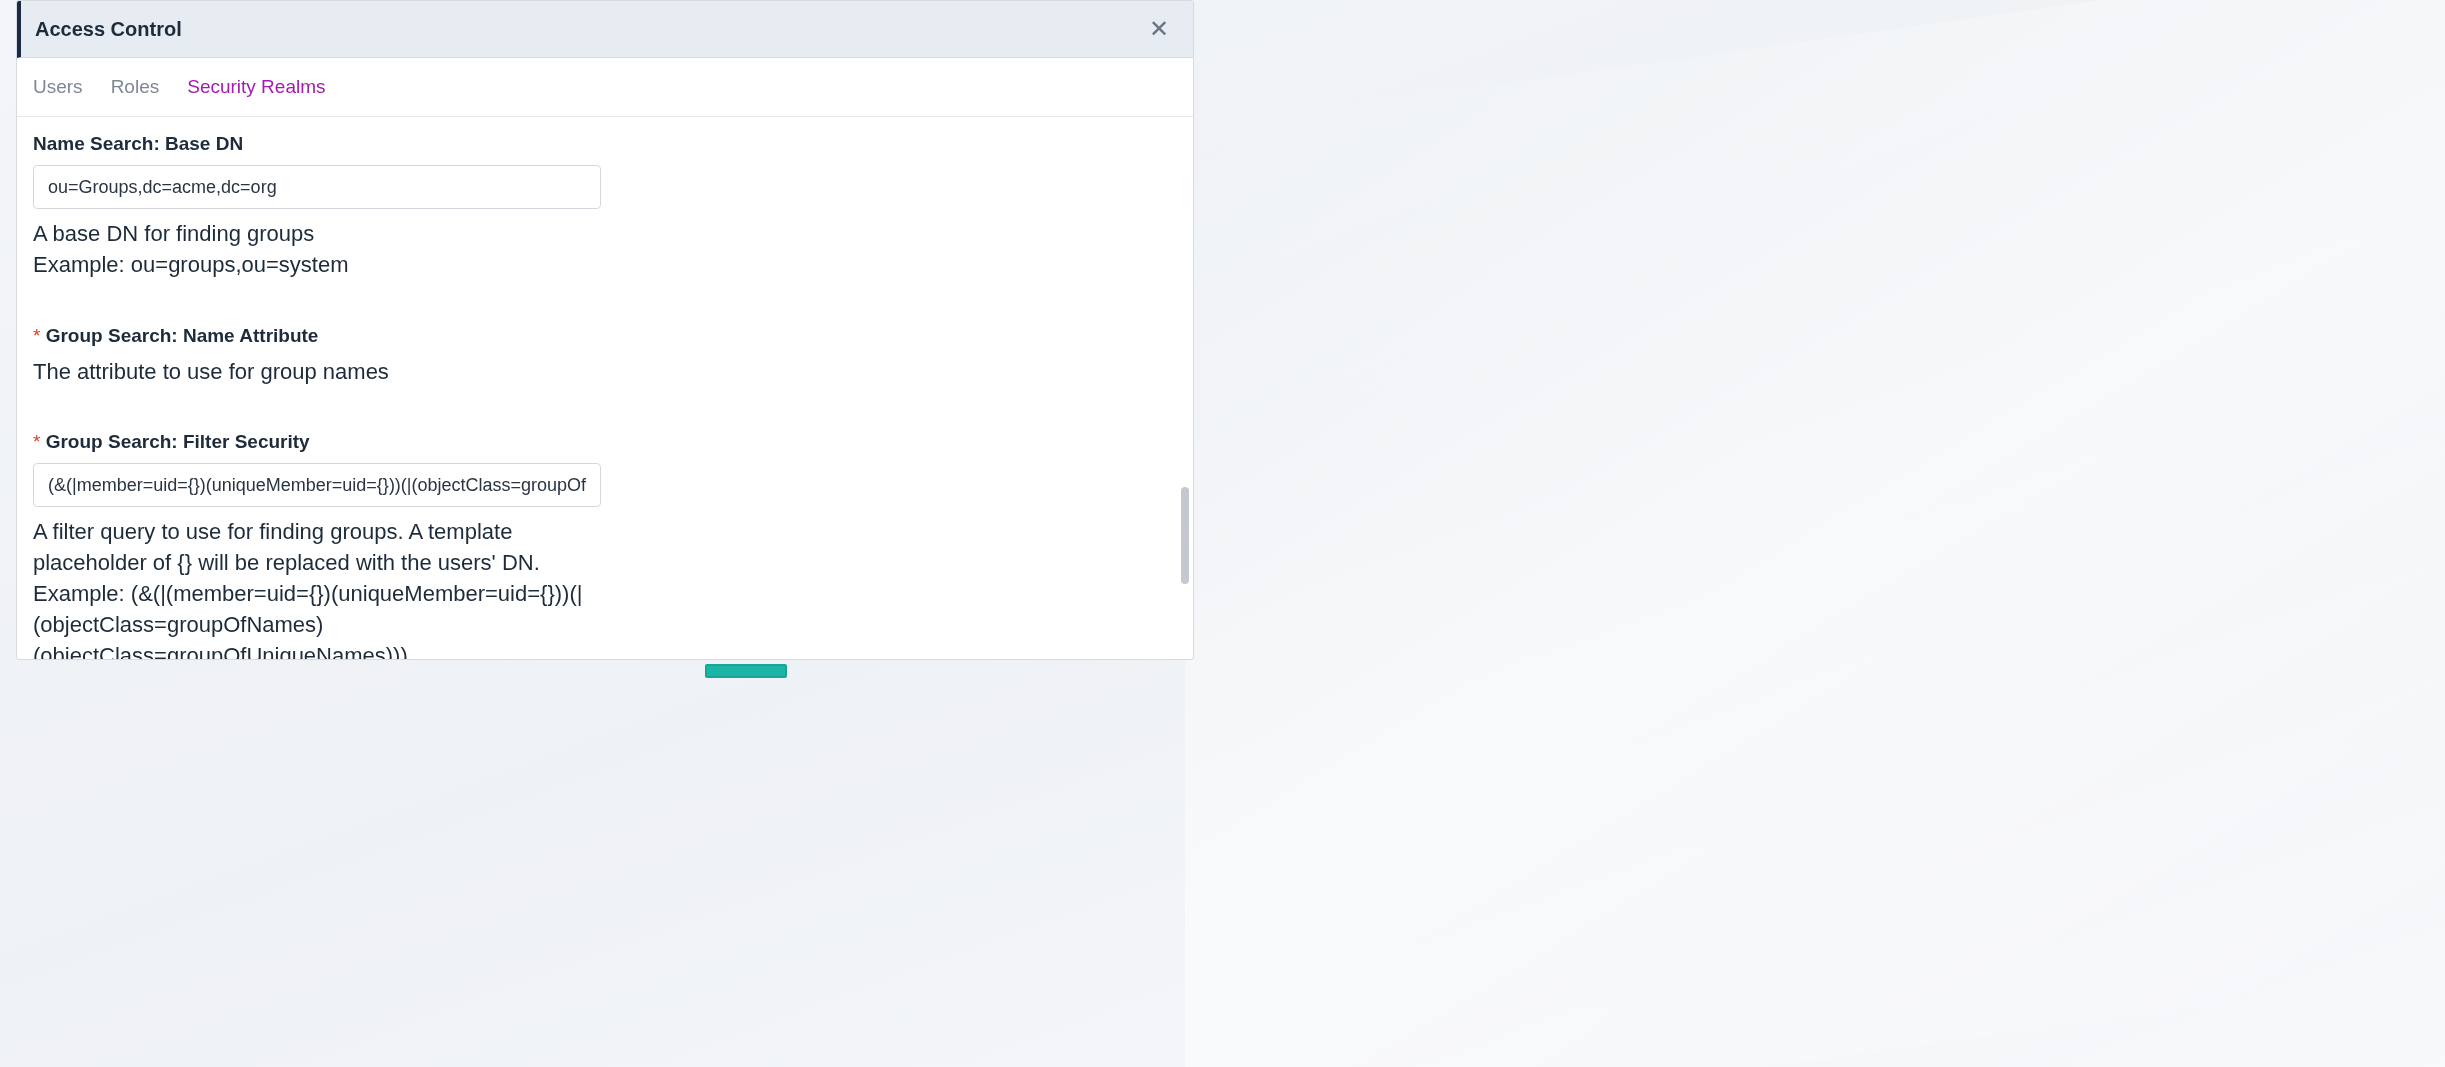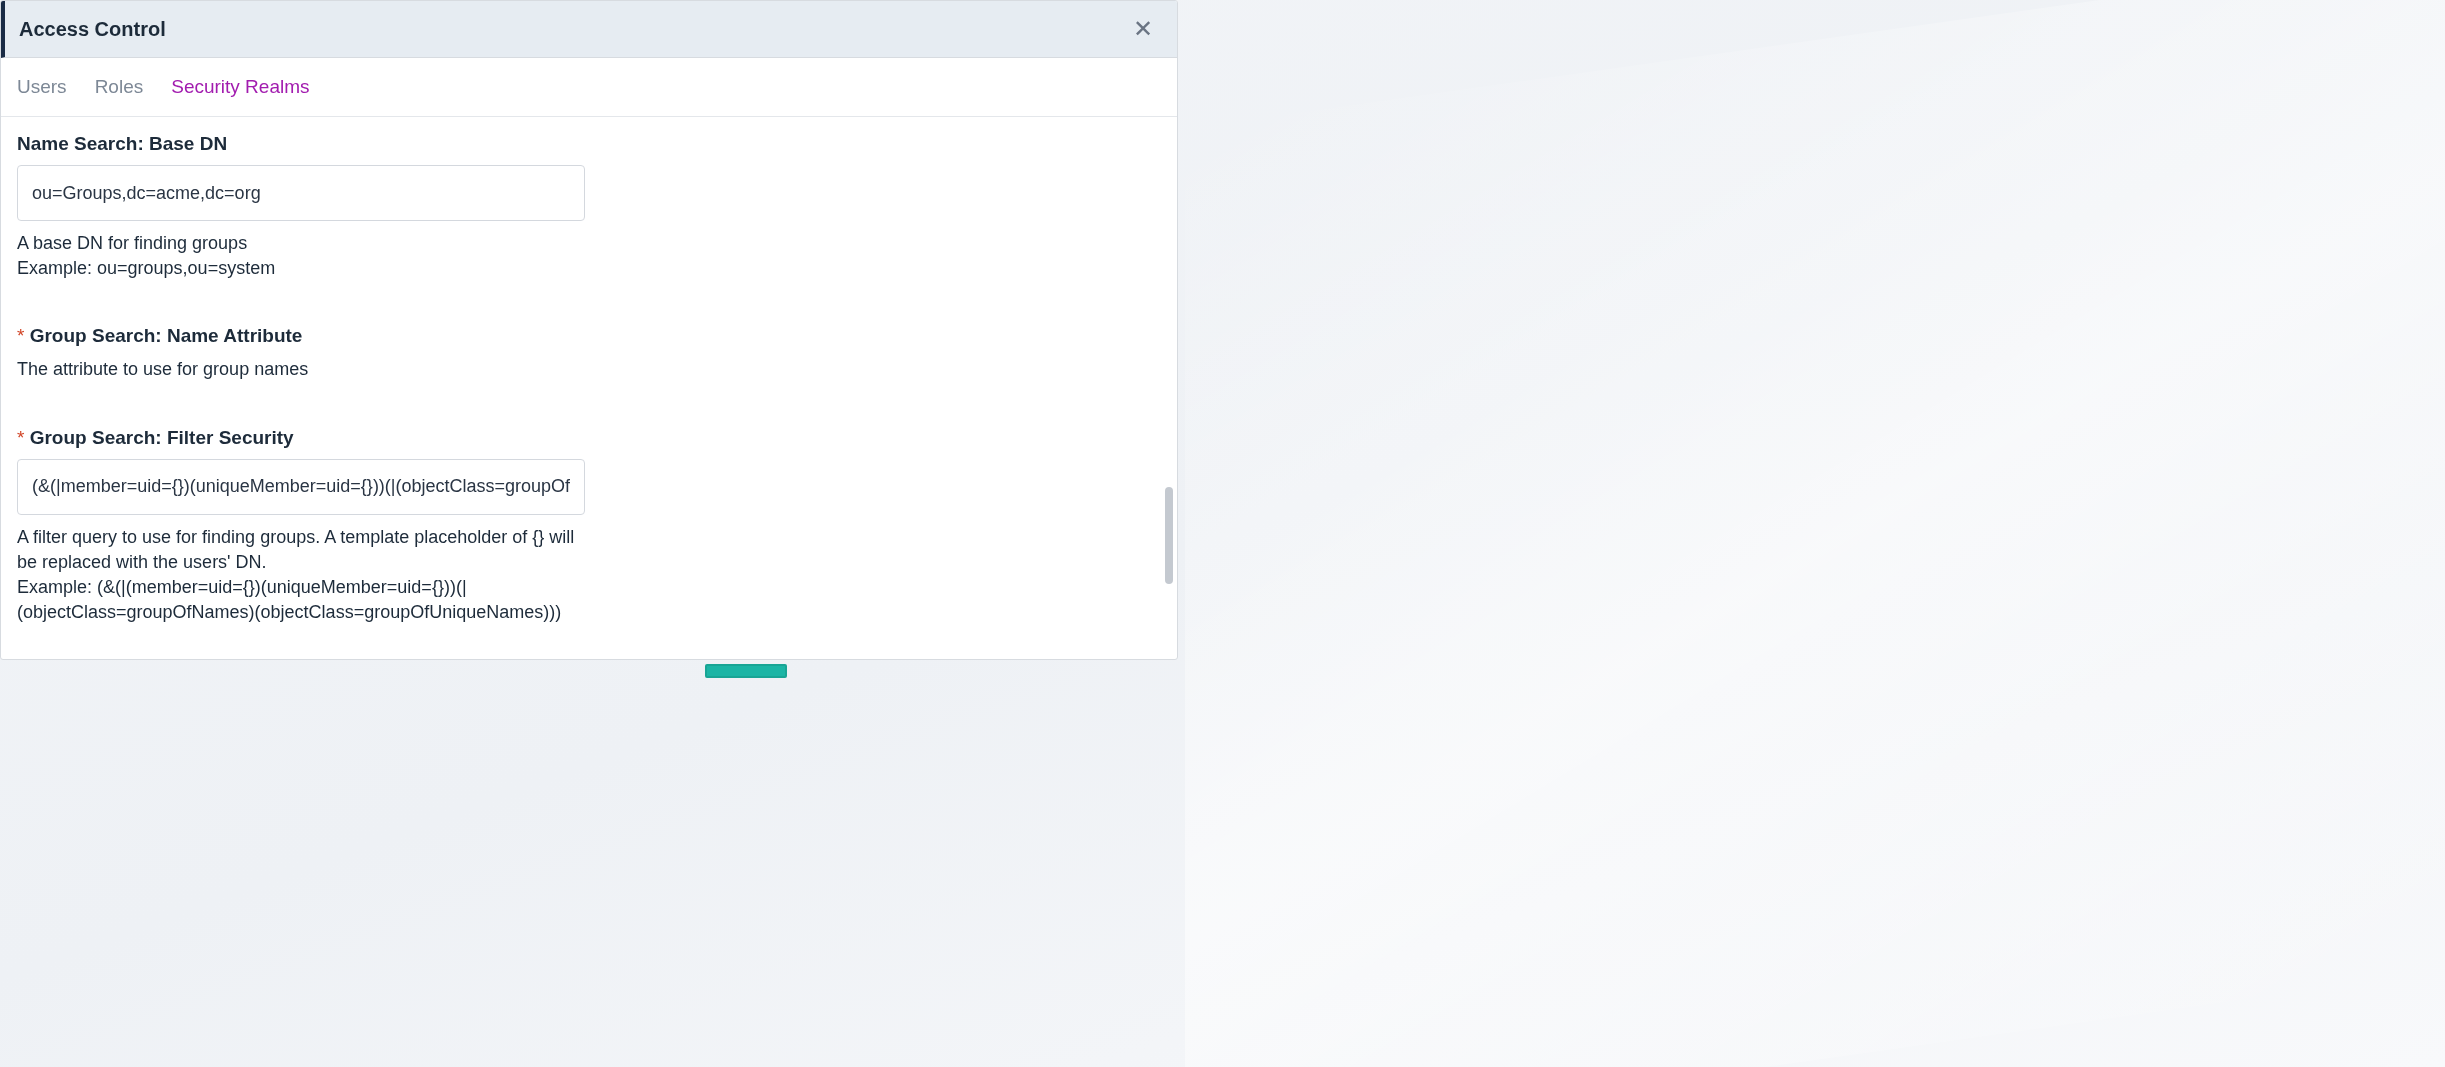--- a/index.html
+++ b/index.html
@@ -10,21 +10,21 @@
     body {
       font-family: -apple-system, BlinkMacSystemFont, "Segoe UI", "Helvetica Neue", Arial, sans-serif;
       background: linear-gradient(160deg, #f3f5f8 0%, #eef1f5 50%, #f8f9fb 100%);
       width: 2445px;
       height: 1067px;
       overflow: hidden;
       position: relative;
     }
     .panel {
       position: absolute;
-      left: 0;
+      left: 16px;
       top: 0;
       width: 1178px;
       height: 660px;
       background: #fff;
       border: 1px solid #d7dbe0;
       border-radius: 3px;
       display: flex;
       flex-direction: column;
       overflow: hidden;
     }
@@ -107,32 +107,32 @@
       display: inline-block;
     }
     .required::before {
       content: "* ";
       color: #d14426;
       font-weight: 400;
     }
     .text-input {
       display: block;
       width: 568px;
-      height: 56px;
+      height: 44px;
       padding: 10px 14px;
       font-size: 18px;
       color: #2a3544;
       border: 1px solid #d4d8de;
       border-radius: 4px;
       background: #fff;
       font-family: inherit;
       margin-bottom: 10px;
     }
     .help-text {
-      font-size: 18px;
+      font-size: 22px;
       color: #1d2b3a;
       line-height: 1.4;
       max-width: 560px;
     }
     .bottom-accent {
       position: absolute;
       left: 705px;
       top: 664px;
       width: 82px;
       height: 14px;

